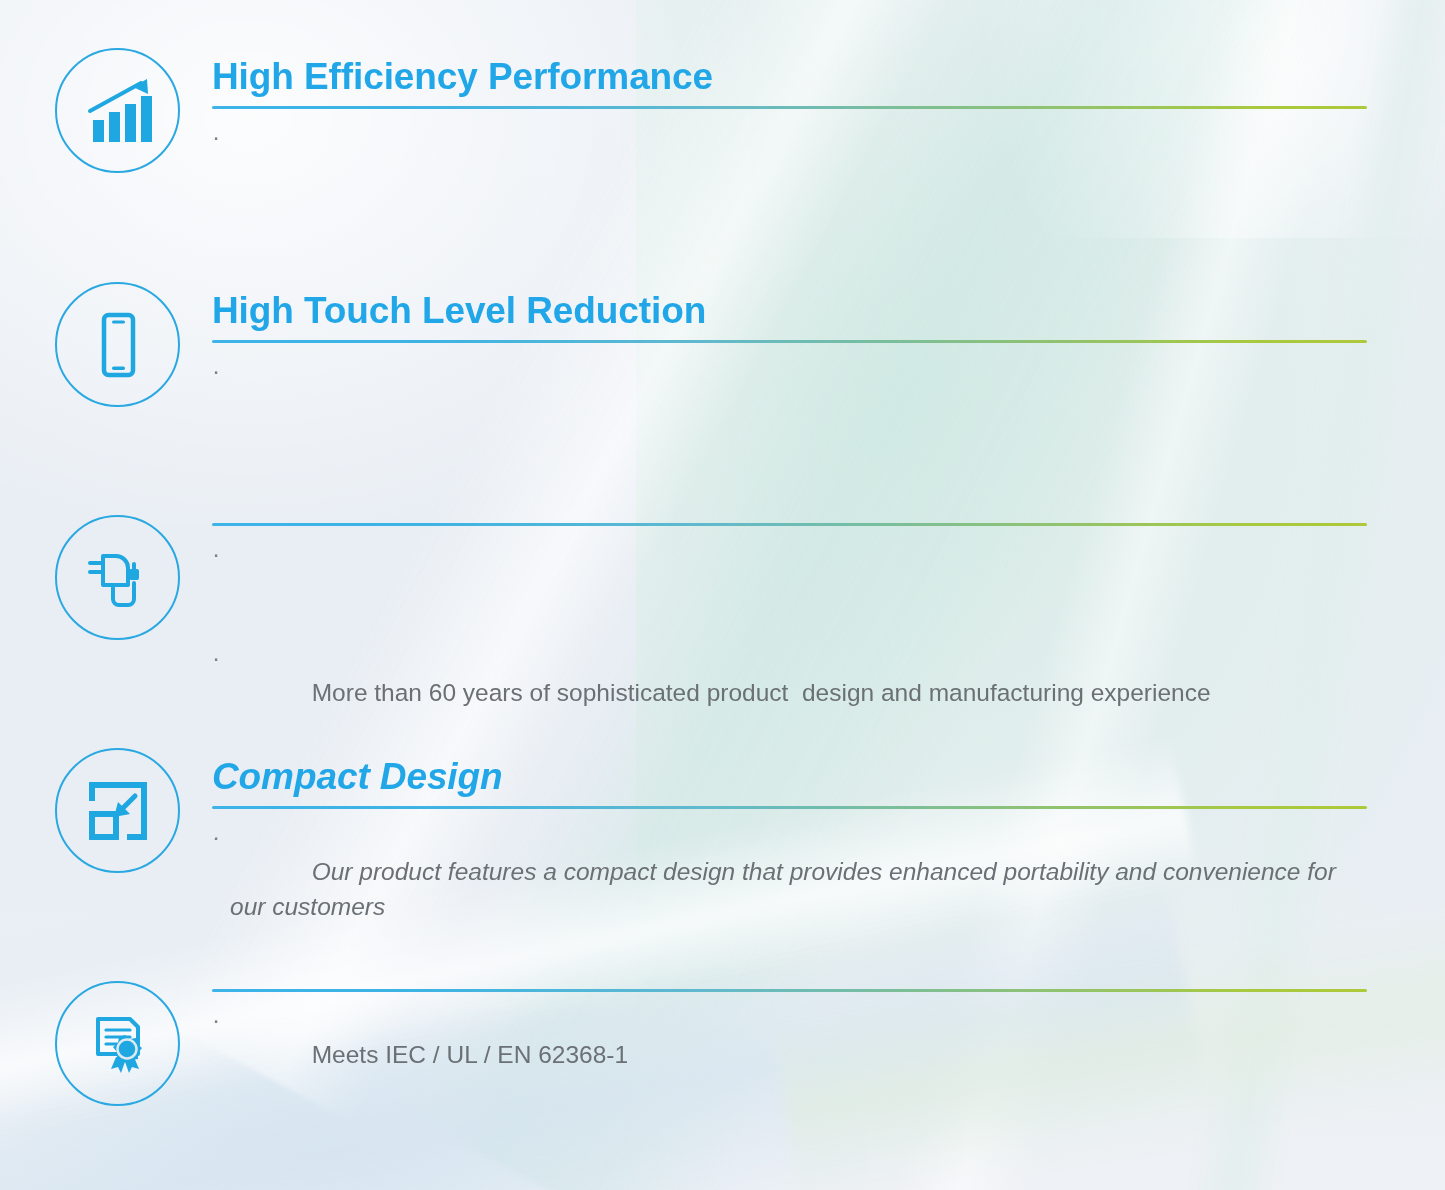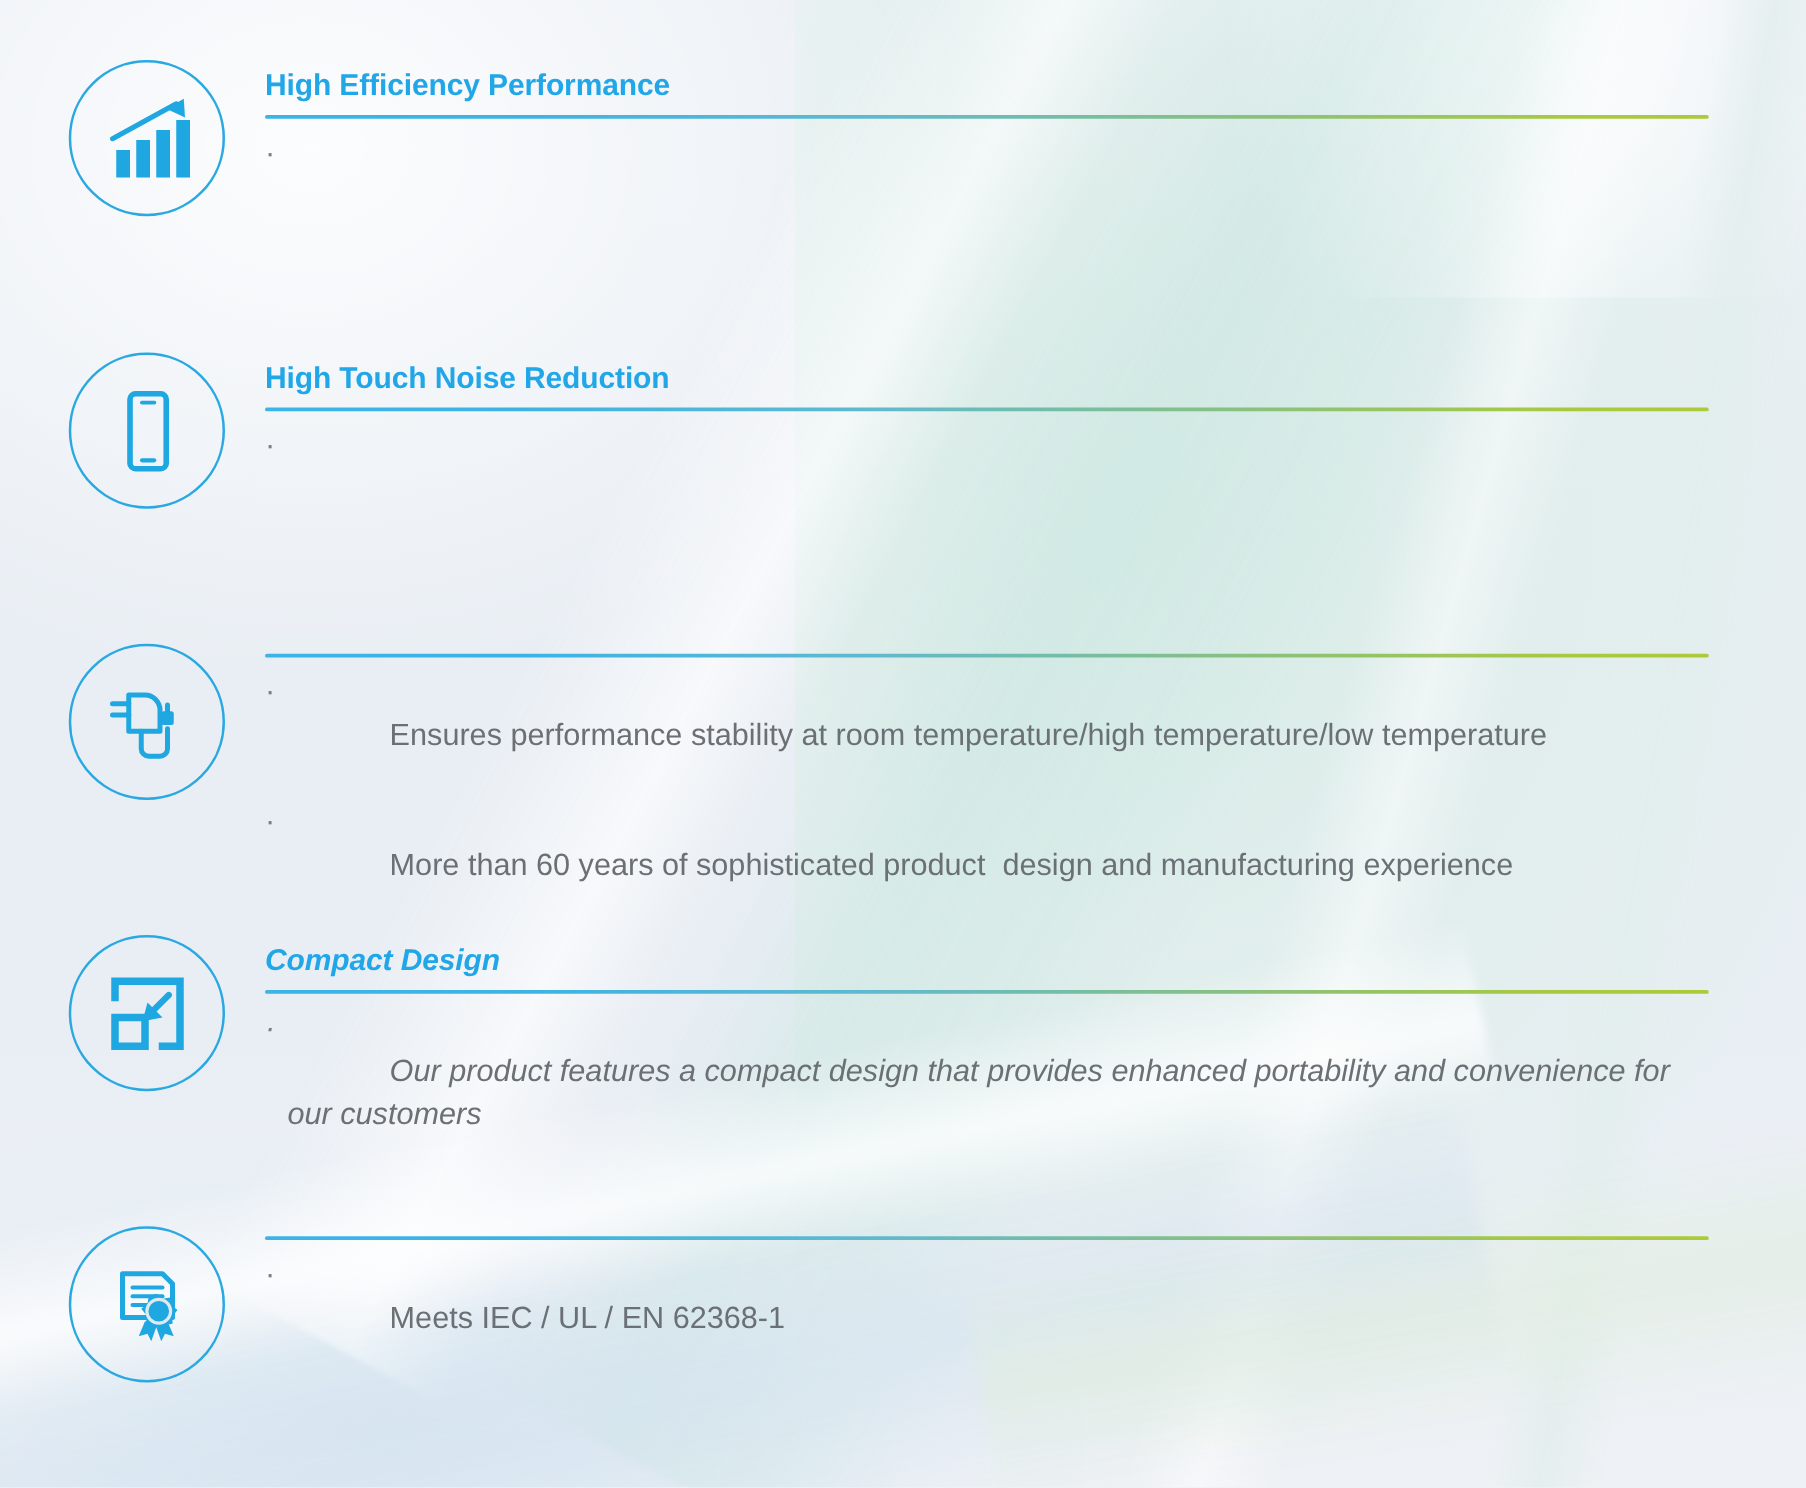--- a/index.html
+++ b/index.html
@@ -187,21 +187,21 @@
   .icon-badge svg { display: block; }
 
   .feature-body {
     position: absolute;
     left: 212px;
     right: 78px;
   }
 
   .feature-title {
     color: #21a7e8;
-    font-size: 24px;
+    font-size: 37px;
     font-weight: bold;
     letter-spacing: -0.1px;
     line-height: 1.12;
     margin: 0 0 9px 0;
     white-space: nowrap;
   }
 
   .divider {
     height: 3px;
     width: 1155px;
@@ -283,21 +283,21 @@
 
     <li class="feature" style="top:282px;">
       <div class="icon-badge" style="top:0;">
         <svg width="74" height="74" viewBox="0 0 74 74" aria-hidden="true">
           <rect x="23" y="7" width="29" height="60" rx="4.5" ry="4.5" fill="none" stroke="#1ea7e0" stroke-width="4.5"></rect>
           <rect x="31" y="12.5" width="13" height="3" rx="1.5" fill="#1ea7e0"></rect>
           <rect x="31" y="58.5" width="13" height="3.4" rx="1.7" fill="#1ea7e0"></rect>
         </svg>
       </div>
       <div class="feature-body" style="top:8px;">
-        <div class="feature-title">High Touch Noise Reduction</div>
+        <div class="feature-title">High Touch Level Reduction</div>
         <div class="divider"></div>
         <ul class="feature-lines">
           <li class="feature-line">
             <span class="bullet">·</span>
           </li>
         </ul>
       </div>
     </li>
 
     <li class="feature" style="top:515px;">
@@ -310,21 +310,21 @@
             <path d="M34 46 v14 a6 6 0 0 0 6 6 h9 a6 6 0 0 0 6 -6 v-16"></path>
             <line x1="55" y1="32" x2="55" y2="25"></line>
           </g>
           <rect x="50" y="30" width="10" height="11" rx="2" fill="#1ea7e0"></rect>
         </svg>
       </div>
       <div class="feature-body" style="top:8px;">
         <div class="divider"></div>
         <ul class="feature-lines">
           <li class="feature-line">
-            <span class="bullet">·</span><span>Ensures performance stability at room temperature/high temperature/low temperature</span>
+            <span class="bullet">·</span>
           </li>
           <li class="feature-line">
             <span class="bullet">·</span><span>More than 60 years of sophisticated product  design and manufacturing experience</span>
           </li>
         </ul>
       </div>
     </li>
 
     <li class="feature" style="top:748px;">
       <div class="icon-badge" style="top:0;">

